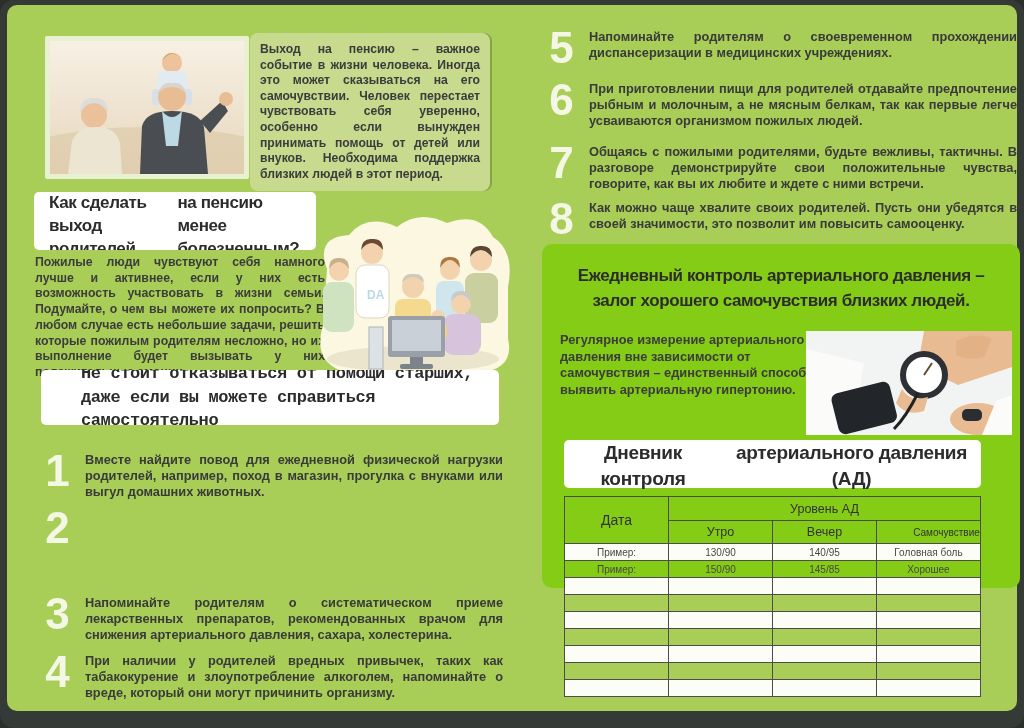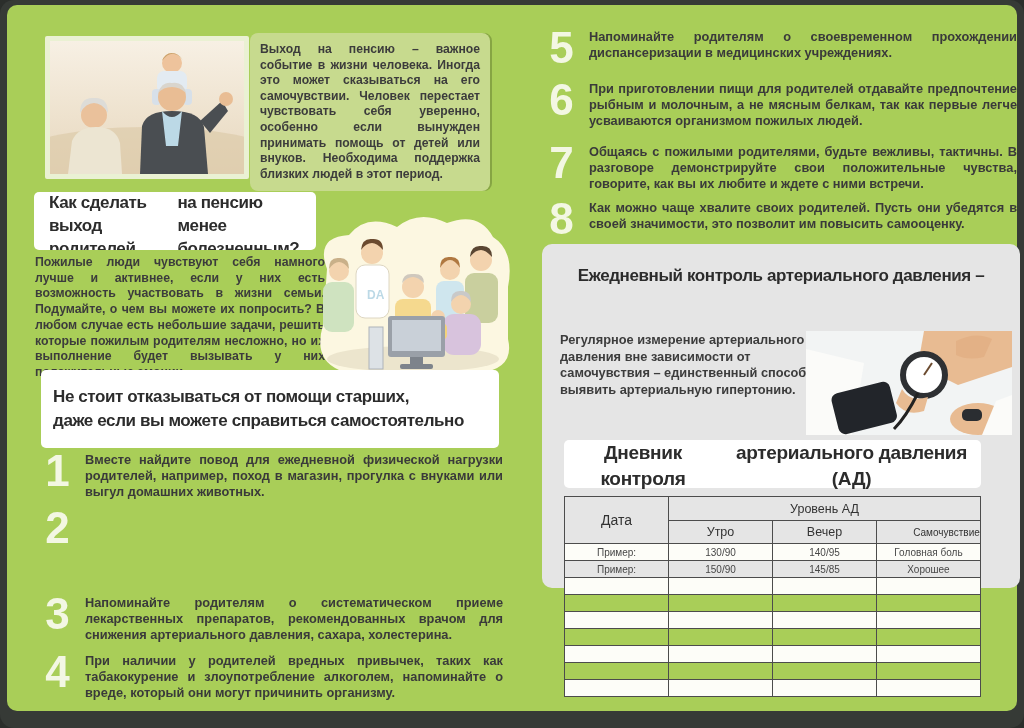--- a/index.html
+++ b/index.html
@@ -27,39 +27,39 @@
     left:27px;top:187px;width:282px;height:58px;display:flex;flex-direction:row;
     justify-content:center;padding-left:15px;font-size:17px;line-height:1.35;
     font-weight:800;letter-spacing:-0.4px;overflow:hidden;
   }
   .para2{
     left:28px;top:250px;width:290px;height:128px;font-size:12.3px;line-height:1.28;
     font-weight:700;text-align:justify;color:#3c3c3c;overflow:hidden;
   }
   .illustration{left:302px;top:202px;width:208px;height:178px;}
   .banner{
-    left:34px;top:365px;width:458px;height:78px;display:flex;flex-direction:column;
-    justify-content:center;padding-left:12px;font-size:17px;line-height:1.4;
-    font-weight:800;letter-spacing:-0.4px;overflow:hidden;
+    left:34px;top:365px;width:458px;height:55px;display:flex;flex-direction:column;
+    justify-content:center;padding-left:40px;font-size:17px;line-height:1.4;
+    font-weight:800;letter-spacing:-0.4px;overflow:hidden;font-family:Liberation Mono, monospace;
   }
   
   .tip{position:absolute;display:flex;gap:8px;}
   .tip-num{
     flex:none;width:40px;font-size:44px;line-height:0.95;font-weight:800;
     color:#f3f7e3;text-align:center;letter-spacing:-1px;
   }
   .tip-text{
     flex:1;font-size:12.8px;line-height:1.24;font-weight:700;color:#3a3a3a;
     text-align:justify;padding-top:2px;
   }
   .tl{left:30px;width:466px;}
   .tr5{left:534px;width:476px;}
   
   .panel{
-    left:535px;top:239px;width:478px;height:344px;background:#e5e5e5;border-radius:10px;
+    left:535px;top:239px;width:478px;height:344px;background:#84cc16;border-radius:10px;
   }
   .panel-heading{
     left:0;top:20px;width:100%;text-align:center;font-size:17px;line-height:1.45;
     font-weight:800;letter-spacing:-0.4px;color:#2c2c2c;
   }
   .panel-para{
     left:18px;top:88px;width:252px;font-size:12.8px;line-height:1.3;font-weight:700;
     color:#3c3c3c;
   }
   .bp-photo{left:264px;top:87px;width:206px;height:104px;background:#f3f5f5;overflow:hidden;}
@@ -201,20 +201,21 @@
       <div class="tip-text">Общаясь с пожилыми родителями, будьте вежливы, тактичны. В разговоре демонстрируйте свои положительные чувства, говорите, как вы их любите и ждете с ними встречи.</div>
     </div>
     <div class="tip tr5" style="top:193px;">
       <div class="tip-num">8</div>
       <div class="tip-text">Как можно чаще хвалите своих родителей. Пусть они убедятся в своей значимости, это позволит им повысить самооценку.</div>
     </div>
 
     <div class="abs panel">
       <div class="abs panel-heading">
         <div>Ежедневный контроль артериального давления –</div>
+        <div>залог хорошего самочувствия близких людей.</div>
       </div>
 
       <div class="abs panel-para">Регулярное измерение артериального давления вне зависимости от самочувствия – единственный способ выявить артериальную гипертонию.</div>
 
       <div class="abs bp-photo">
         <svg width="206" height="104" viewBox="0 0 206 104">
           <rect width="206" height="104" fill="#f2f4f4"></rect>
 
           <polygon points="0,18 58,32 46,104 0,104" fill="#fbfbf9"></polygon>
           <g transform="rotate(-14 58 76)">

